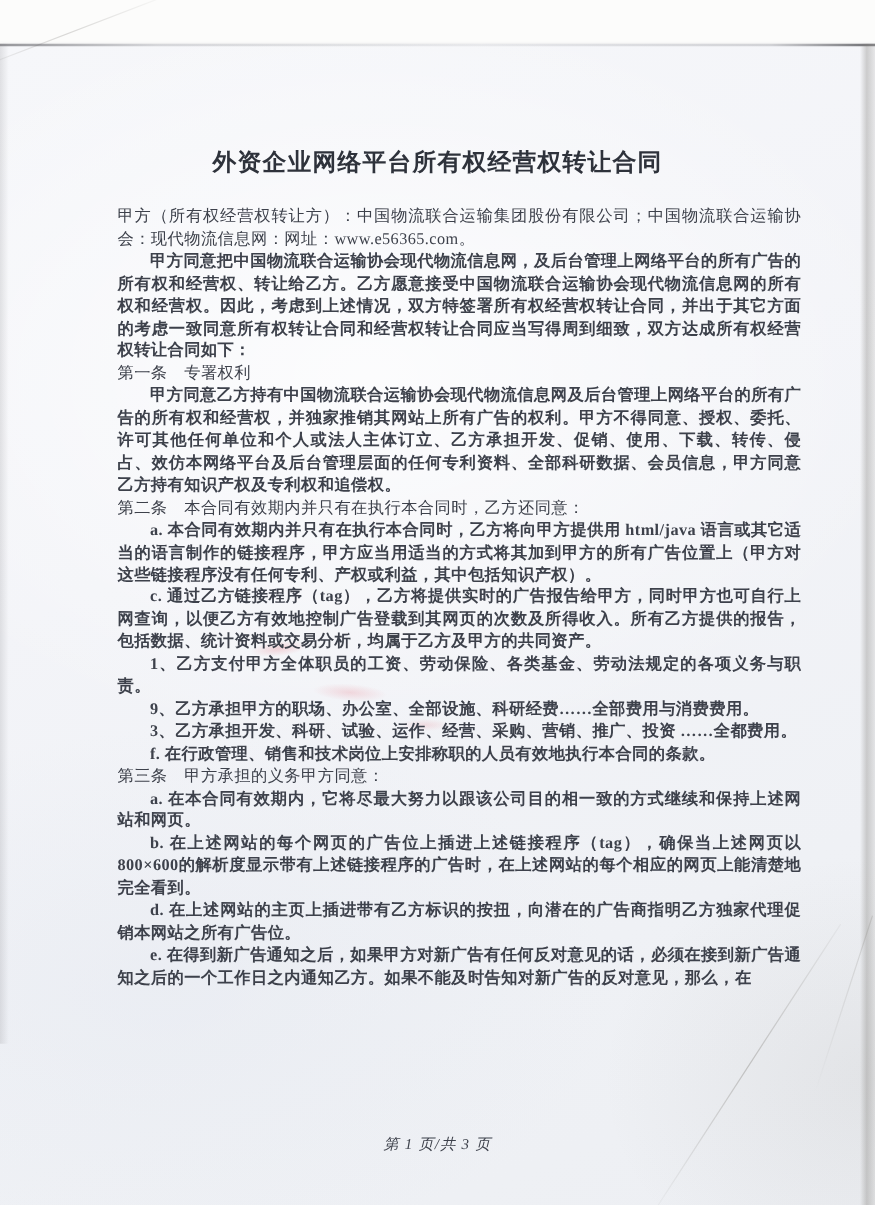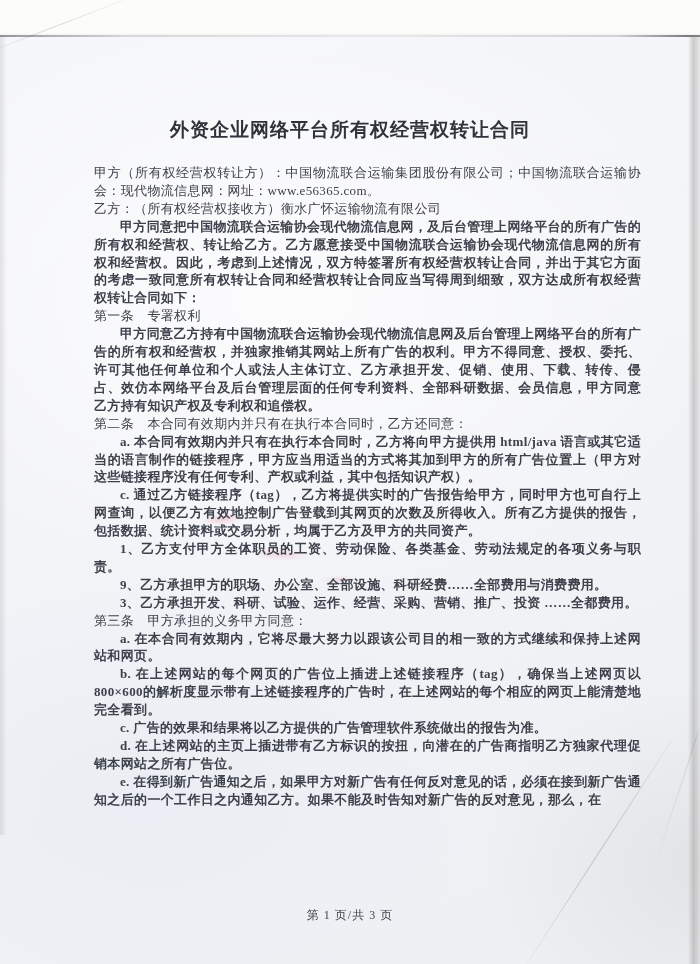--- a/index.html
+++ b/index.html
@@ -115,54 +115,54 @@
   }
   .body-text p.indent { text-indent: 2em; font-weight: bold; }
   .footer {
     position: absolute;
     top: 872px; left: 0;
     width: 100%;
     text-align: center;
     font-size: 12px;
     letter-spacing: 1px;
     color: #3e424c;
+    font-style: italic;
   }
 </style>
 </head>
 <body>
 
 <div class="scan">
   <div class="paper">
 
     <div class="fold-topleft"></div>
     <div class="shade-bottomright"></div>
     <div class="fold-bottomright-1"></div>
     <div class="fold-bottomright-2"></div>
     <div class="redmark redmark-1"></div>
     <div class="redmark redmark-2"></div>
     <div class="redmark redmark-3"></div>
 
     <h1 class="title">外资企业网络平台所有权经营权转让合同</h1>
 
     <div class="body-text">
       <p class="flush">甲方（所有权经营权转让方）：中国物流联合运输集团股份有限公司；中国物流联合运输协会：现代物流信息网：网址：www.e56365.com。</p>
-      <p class="flush">乙方：（所有权经营权接收方）衡水广怀运输物流有限公司</p>
       <p class="indent">甲方同意把中国物流联合运输协会现代物流信息网，及后台管理上网络平台的所有广告的所有权和经营权、转让给乙方。乙方愿意接受中国物流联合运输协会现代物流信息网的所有权和经营权。因此，考虑到上述情况，双方特签署所有权经营权转让合同，并出于其它方面的考虑一致同意所有权转让合同和经营权转让合同应当写得周到细致，双方达成所有权经营权转让合同如下：</p>
       <p class="flush">第一条　专署权利</p>
       <p class="indent">甲方同意乙方持有中国物流联合运输协会现代物流信息网及后台管理上网络平台的所有广告的所有权和经营权，并独家推销其网站上所有广告的权利。甲方不得同意、授权、委托、许可其他任何单位和个人或法人主体订立、乙方承担开发、促销、使用、下载、转传、侵占、效仿本网络平台及后台管理层面的任何专利资料、全部科研数据、会员信息，甲方同意乙方持有知识产权及专利权和追偿权。</p>
       <p class="flush">第二条　本合同有效期内并只有在执行本合同时，乙方还同意：</p>
       <p class="indent">a. 本合同有效期内并只有在执行本合同时，乙方将向甲方提供用 html/java 语言或其它适当的语言制作的链接程序，甲方应当用适当的方式将其加到甲方的所有广告位置上（甲方对这些链接程序没有任何专利、产权或利益，其中包括知识产权）。</p>
       <p class="indent">c. 通过乙方链接程序（tag），乙方将提供实时的广告报告给甲方，同时甲方也可自行上网查询，以便乙方有效地控制广告登载到其网页的次数及所得收入。所有乙方提供的报告，包括数据、统计资料或交易分析，均属于乙方及甲方的共同资产。</p>
       <p class="indent">1、乙方支付甲方全体职员的工资、劳动保险、各类基金、劳动法规定的各项义务与职责。</p>
       <p class="indent">9、乙方承担甲方的职场、办公室、全部设施、科研经费……全部费用与消费费用。</p>
       <p class="indent">3、乙方承担开发、科研、试验、运作、经营、采购、营销、推广、投资 ……全都费用。</p>
+      <p class="indent">f. 在行政管理、销售和技术岗位上安排称职的人员有效地执行本合同的条款。</p>
       <p class="flush">第三条　甲方承担的义务甲方同意：</p>
       <p class="indent">a. 在本合同有效期内，它将尽最大努力以跟该公司目的相一致的方式继续和保持上述网站和网页。</p>
       <p class="indent">b. 在上述网站的每个网页的广告位上插进上述链接程序（tag），确保当上述网页以800×600的解析度显示带有上述链接程序的广告时，在上述网站的每个相应的网页上能清楚地完全看到。</p>
-      <p class="indent">c. 广告的效果和结果将以乙方提供的广告管理软件系统做出的报告为准。</p>
       <p class="indent">d. 在上述网站的主页上插进带有乙方标识的按扭，向潜在的广告商指明乙方独家代理促销本网站之所有广告位。</p>
       <p class="indent">e. 在得到新广告通知之后，如果甲方对新广告有任何反对意见的话，必须在接到新广告通知之后的一个工作日之内通知乙方。如果不能及时告知对新广告的反对意见，那么，在</p>
     </div>
 
     <div class="footer">第 1 页/共 3 页</div>
 
     <div class="scan-top-line"></div>
     <div class="scan-right-band"></div>
     <div class="scan-left-band"></div>
     <div class="paper-bottom-edge"></div>

